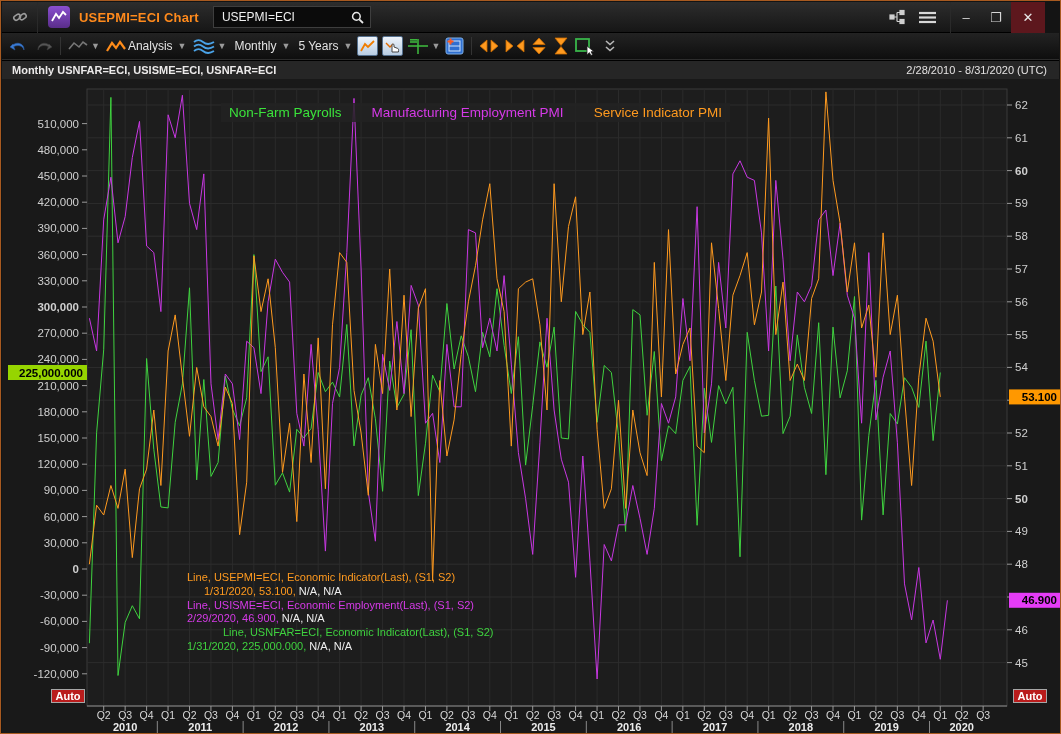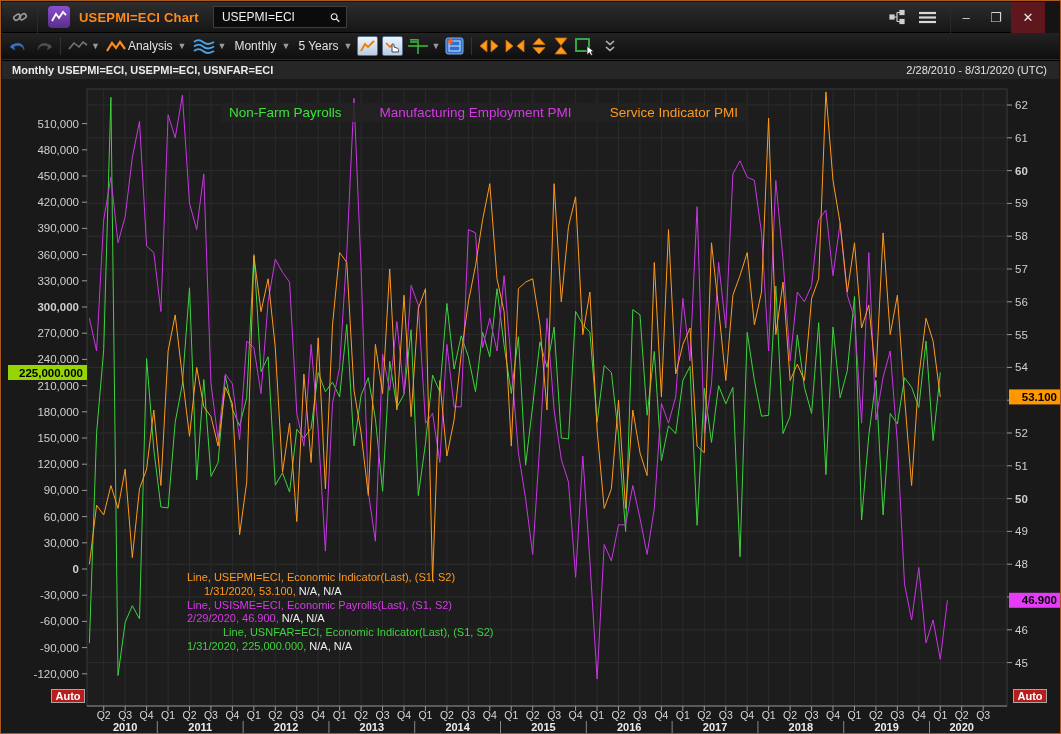--- a/index.html
+++ b/index.html
@@ -9,21 +9,21 @@
     border:1px solid #a85a20;overflow:hidden;}
   
   #titlebar{position:absolute;top:1px;left:1px;right:15px;height:31px;
     background:linear-gradient(#2d2d2d,#161616);border-bottom:1px solid #000;
     display:flex;align-items:center;}
   .tb-iconbtn{height:31px;display:flex;align-items:center;justify-content:center;cursor:pointer;}
   #link-btn{width:36px;border-right:1px solid #2a2a2a;}
   #app-icon{width:22px;height:22px;margin-left:10px;border-radius:4px;
     background:linear-gradient(#8a4fd0,#5a2d8a);display:flex;align-items:center;justify-content:center;}
   #win-title{color:#ff8a1c;font-size:13px;font-weight:bold;margin-left:9px;letter-spacing:.2px;}
-  #searchbox{margin-left:14px;width:134px;height:22px;background:#0b0b0b;border:1px solid #3e3e3e;
+  #searchbox{margin-left:14px;width:158px;height:22px;background:#0b0b0b;border:1px solid #3e3e3e;
     display:flex;align-items:center;padding:4px 6px;}
   #searchbox input{flex:1;background:transparent;border:0;outline:0;color:#efefef;
     font-size:12px;font-family:"Liberation Sans",sans-serif;width:110px;}
   #tb-right{margin-left:auto;display:flex;align-items:center;height:31px;}
   .winctl{width:30px;height:31px;display:flex;align-items:center;justify-content:center;
     color:#d6d6d6;font-size:13px;cursor:pointer;}
   #close-btn{width:34px;background:#5d171d;color:#e8e8e8;}
   #winctl-group{border-left:1px solid #2a2a2a;display:flex;height:31px;margin-left:8px;}
   
   #toolbar{position:absolute;top:32px;left:1px;right:1px;height:27px;
@@ -38,21 +38,21 @@
     margin:0 2px;cursor:pointer;}
   .flatbtn{display:flex;align-items:center;justify-content:center;margin:0 2px;cursor:pointer;}
   
   #chart-header{position:absolute;top:59px;left:1px;right:1px;height:19px;background:#262626;
     border-top:1px solid #000;display:flex;align-items:center;}
   #chart-header .ttl{color:#eceaea;font-size:11px;font-weight:bold;margin-left:10px;}
   #chart-header .rng{margin-left:auto;color:#e4e2e2;font-size:11px;margin-right:12px;}
   
   #chart-region{position:absolute;top:78px;left:1px;width:1059px;height:655px;background:#191919;}
   #chart-svg{position:absolute;top:0;left:0;}
-  #legend{position:absolute;top:24px;left:219px;display:flex;gap:38px;
+  #legend{position:absolute;top:24px;left:219px;display:flex;gap:30px;
     background:rgba(34,34,34,.85);padding:2px 8px;font-size:13.5px;white-space:nowrap;}
   #annotation{position:absolute;top:492px;left:185px;font-size:11px;line-height:13.8px;white-space:nowrap;}
   .auto-btn{position:absolute;width:34px;height:14px;border:1px solid #a6a6a6;color:#fff;
     font-size:11px;font-weight:bold;display:flex;align-items:center;justify-content:center;
     background:#b91c1c;cursor:pointer;line-height:12px;}
 </style>
 </head>
 <body>
 
 <div id="window">
@@ -226,21 +226,21 @@
       <svg width="12" height="14" viewBox="0 0 12 14">
         <g fill="none" stroke="#b8b8b8" stroke-width="1.6">
           <polyline points="2,2 6,5.5 10,2"></polyline>
             <polyline points="2,8 6,11.5 10,8"></polyline>
         </g>
       </svg>
     </div>
   </div>
 
   <div id="chart-header">
-    <span class="ttl">Monthly USEPMI=ECI, USEPMI=ECI, USNFAR=ECI</span>
+    <span class="ttl">Monthly USNFAR=ECI, USISME=ECI, USNFAR=ECI</span>
     <span class="rng">2/28/2010 - 8/31/2020 (UTC)</span>
   </div>
 
   <div id="chart-region">
     <svg id="chart-svg" width="1059" height="655">
         <rect x="85" y="10" width="920" height="617" fill="#1d1d1d" stroke="#3a3a3a" stroke-width="1"></rect>
         <g>
           <line x1="101.7" y1="10" x2="101.7" y2="627" stroke="#2b2b2b" stroke-width="1"></line>
           <line x1="123.15" y1="10" x2="123.15" y2="627" stroke="#2b2b2b" stroke-width="1"></line>
           <line x1="144.60000000000002" y1="10" x2="144.60000000000002" y2="627" stroke="#2b2b2b" stroke-width="1"></line>
@@ -513,21 +513,21 @@
         </g>
       </svg>
     <div id="legend">
         <span style="color: rgb(59, 227, 59);">Non-Farm Payrolls</span>
         <span style="color: rgb(214, 58, 232);">Manufacturing Employment PMI</span>
         <span style="color: rgb(255, 154, 31);">Service Indicator PMI</span>
       </div>
     <div id="annotation">
         <div><span style="color: rgb(255, 154, 31);">Line, USEPMI=ECI, Economic Indicator(Last), (S1, S2)</span></div>
         <div><span style="color: rgb(255, 154, 31); margin-left: 17px;">1/31/2020, 53.100, </span><span style="color: rgb(239, 239, 239);">N/A, N/A</span></div>
-        <div><span style="color: rgb(214, 58, 232);">Line, USISME=ECI, Economic Payrolls(Last), (S1, S2)</span></div>
+        <div><span style="color: rgb(214, 58, 232);">Line, USISME=ECI, Economic Employment(Last), (S1, S2)</span></div>
         <div><span style="color: rgb(214, 58, 232);">2/29/2020, 46.900, </span><span style="color: rgb(239, 239, 239);">N/A, N/A</span></div>
         <div><span style="color: rgb(63, 210, 63); margin-left: 36px;">Line, USNFAR=ECI, Economic Indicator(Last), (S1, S2)</span></div>
         <div><span style="color: rgb(63, 210, 63);">1/31/2020, 225,000.000, </span><span style="color: rgb(239, 239, 239);">N/A, N/A</span></div>
       </div>
     <div class="auto-btn" id="auto-left" style="left:49px;top:610px;">Auto</div>
     <div class="auto-btn" id="auto-right" style="left:1011px;top:610px;">Auto</div>
   </div>
 
 </div>
 

